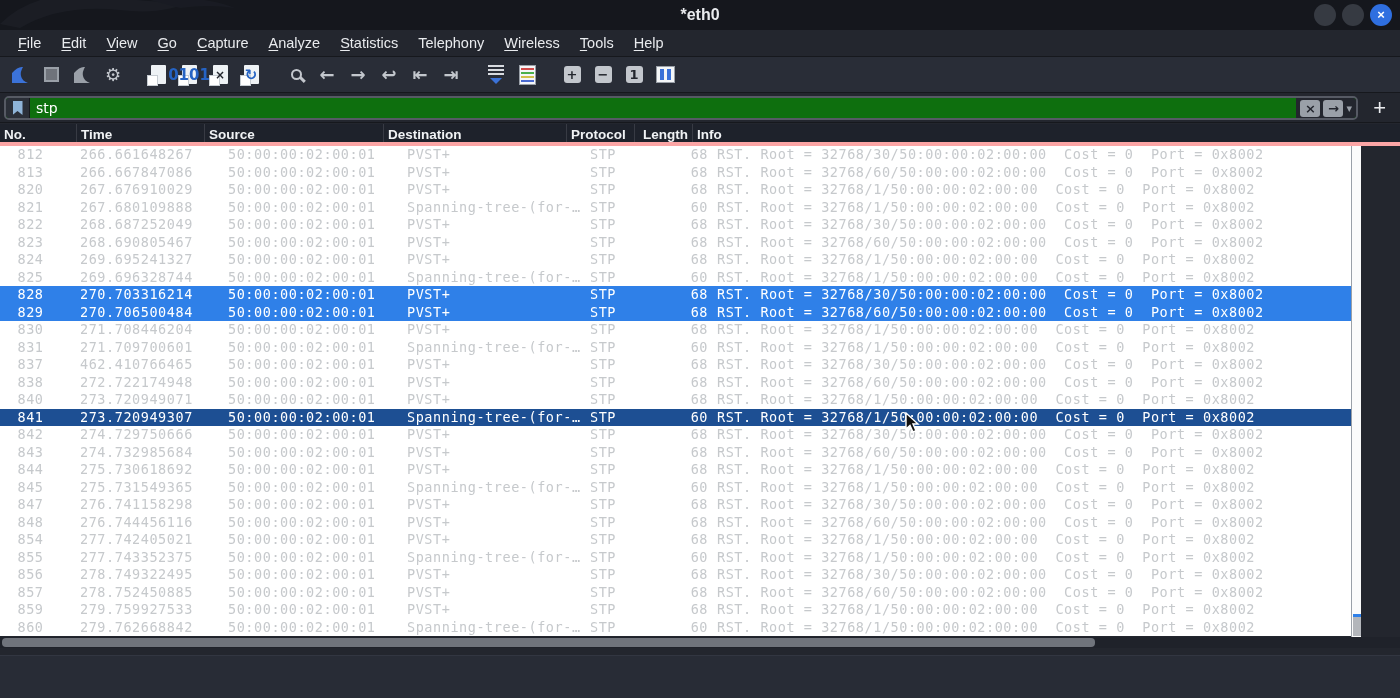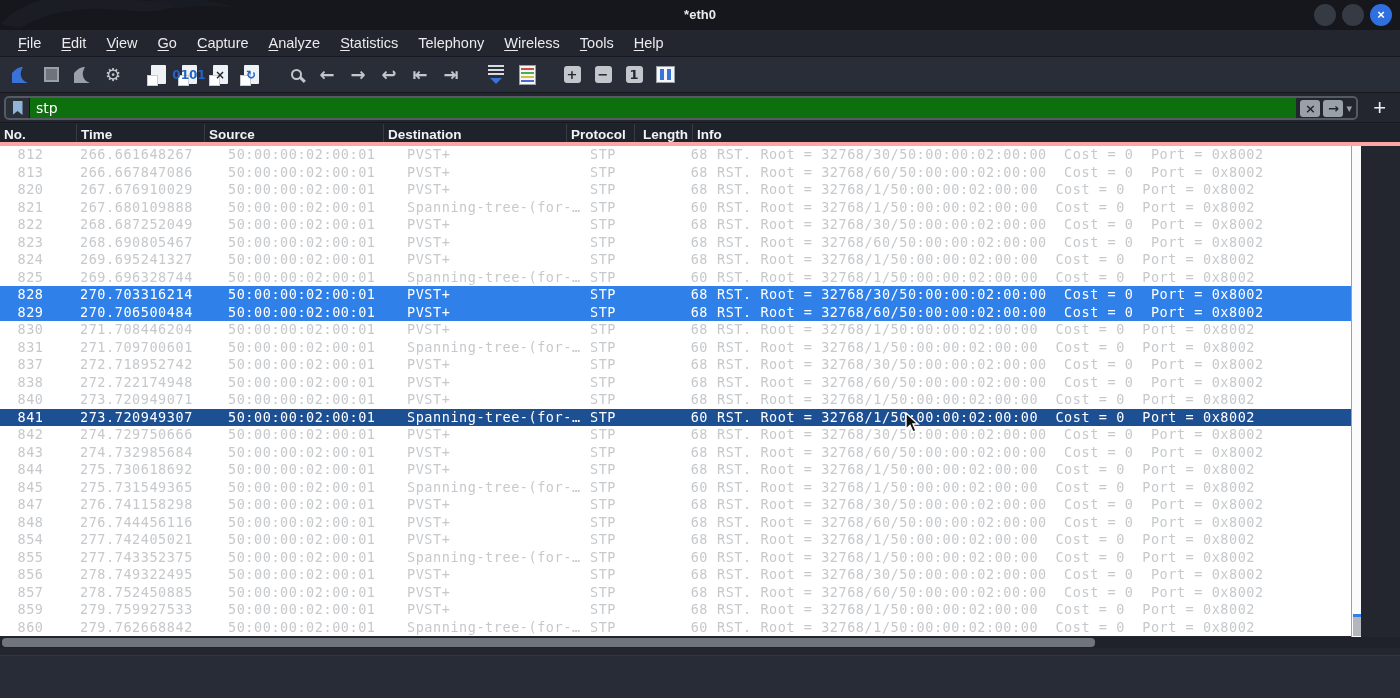--- a/index.html
+++ b/index.html
@@ -5,21 +5,21 @@
   * { margin:0; padding:0; box-sizing:border-box; }
   html,body { width:1400px; height:698px; overflow:hidden; background:#23262e;
     font-family:"Liberation Sans", sans-serif; }
   .app { position:absolute; inset:0; width:1400px; height:698px; background:#23262e; }
 
   
   .titlebar { position:absolute; left:0; top:0; width:1400px; height:30px;
     background:#15171d; overflow:hidden; }
   .kali { position:absolute; left:0; top:-6px; opacity:.55; }
   .title { position:absolute; left:0; top:0; width:100%; height:30px; text-align:center;
-    line-height:30px; color:#e9ebee; font-size:13px; font-weight:bold; }
+    line-height:30px; color:#e9ebee; font-size:16px; font-weight:bold; }
   .winbtns { position:absolute; right:8px; top:4px; display:flex; gap:6px; }
   .wbtn { width:22px; height:22px; border-radius:50%; background:#363a42; }
   .wbtn.close { background:#2f6fe0; color:#fff; text-align:center; line-height:21px;
     font-size:13px; font-weight:bold; }
 
   
   .menubar { position:absolute; left:0; top:30px; width:1400px; height:27px;
     background:#23262e; display:flex; align-items:center; padding-left:8px;
     border-bottom:1px solid #16181d; }
   .menu-item { color:#e9ebee; font-size:14.5px; padding:0 10px; height:27px;
@@ -33,21 +33,21 @@
   .tgroup { display:flex; align-items:center; margin-right:14px; }
   .tbtn { width:28px; height:28px; display:flex; align-items:center; justify-content:center;
     margin-right:3px; border-radius:3px; position:relative; }
   .tbtn .g { color:#c3c7cd; font-size:18px; font-weight:bold; line-height:1;
     font-family:"DejaVu Sans", sans-serif; }
   .sq { width:15px; height:15px; background:#6f737b; border:2px solid #9aa0a8; }
   .doc { width:15px; height:19px; background:#eef2f5; border-radius:1px; position:relative;
     display:flex; align-items:center; justify-content:center; }
   .doc::before { content:""; position:absolute; left:-4px; top:10px; width:9px; height:9px;
     background:#fff; border:1px solid #c6ccd2; }
-  .doc .ovl { font-size:12px; font-weight:bold; color:#2563c4;
+  .doc .ovl { font-size:15px; font-weight:bold; color:#2563c4;
     font-family:"DejaVu Sans", sans-serif; z-index:2; }
   .doc .ovl.dark { color:#23262e; font-size:12px; }
   .mag { width:11px; height:11px; border:2px solid #c3c7cd; border-radius:50%; position:relative; }
   .mag::after { content:""; position:absolute; width:7px; height:2.5px; background:#c3c7cd;
     transform:rotate(45deg); right:-6px; bottom:-2px; }
   .ascr { display:flex; flex-direction:column; align-items:center; gap:2px; width:18px; }
   .ascr i { display:block; width:16px; height:2px; background:#d8dbe0; }
   .ascr b { width:0; height:0; border-left:6px solid transparent; border-right:6px solid transparent;
     border-top:6px solid #3b72d8; margin-top:1px; }
   .clin { width:17px; height:20px; background:#f4f6f8; border:1px solid #9aa0a8;
@@ -385,21 +385,21 @@
         <div class="c c-no">831</div>
         <div class="c c-time">271.709700601</div>
         <div class="c c-source">50:00:00:02:00:01</div>
         <div class="c c-destination">Spanning-tree-(for-…</div>
         <div class="c c-protocol">STP</div>
         <div class="c c-length">60</div>
         <div class="c c-info">RST. Root = 32768/1/50:00:00:02:00:00  Cost = 0  Port = 0x8002</div>
       </div>
       <div class="prow">
         <div class="c c-no">837</div>
-        <div class="c c-time">272.718952742</div>
+        <div class="c c-time">462.410766465</div>
         <div class="c c-source">50:00:00:02:00:01</div>
         <div class="c c-destination">PVST+</div>
         <div class="c c-protocol">STP</div>
         <div class="c c-length">68</div>
         <div class="c c-info">RST. Root = 32768/30/50:00:00:02:00:00  Cost = 0  Port = 0x8002</div>
       </div>
       <div class="prow">
         <div class="c c-no">838</div>
         <div class="c c-time">272.722174948</div>
         <div class="c c-source">50:00:00:02:00:01</div>

